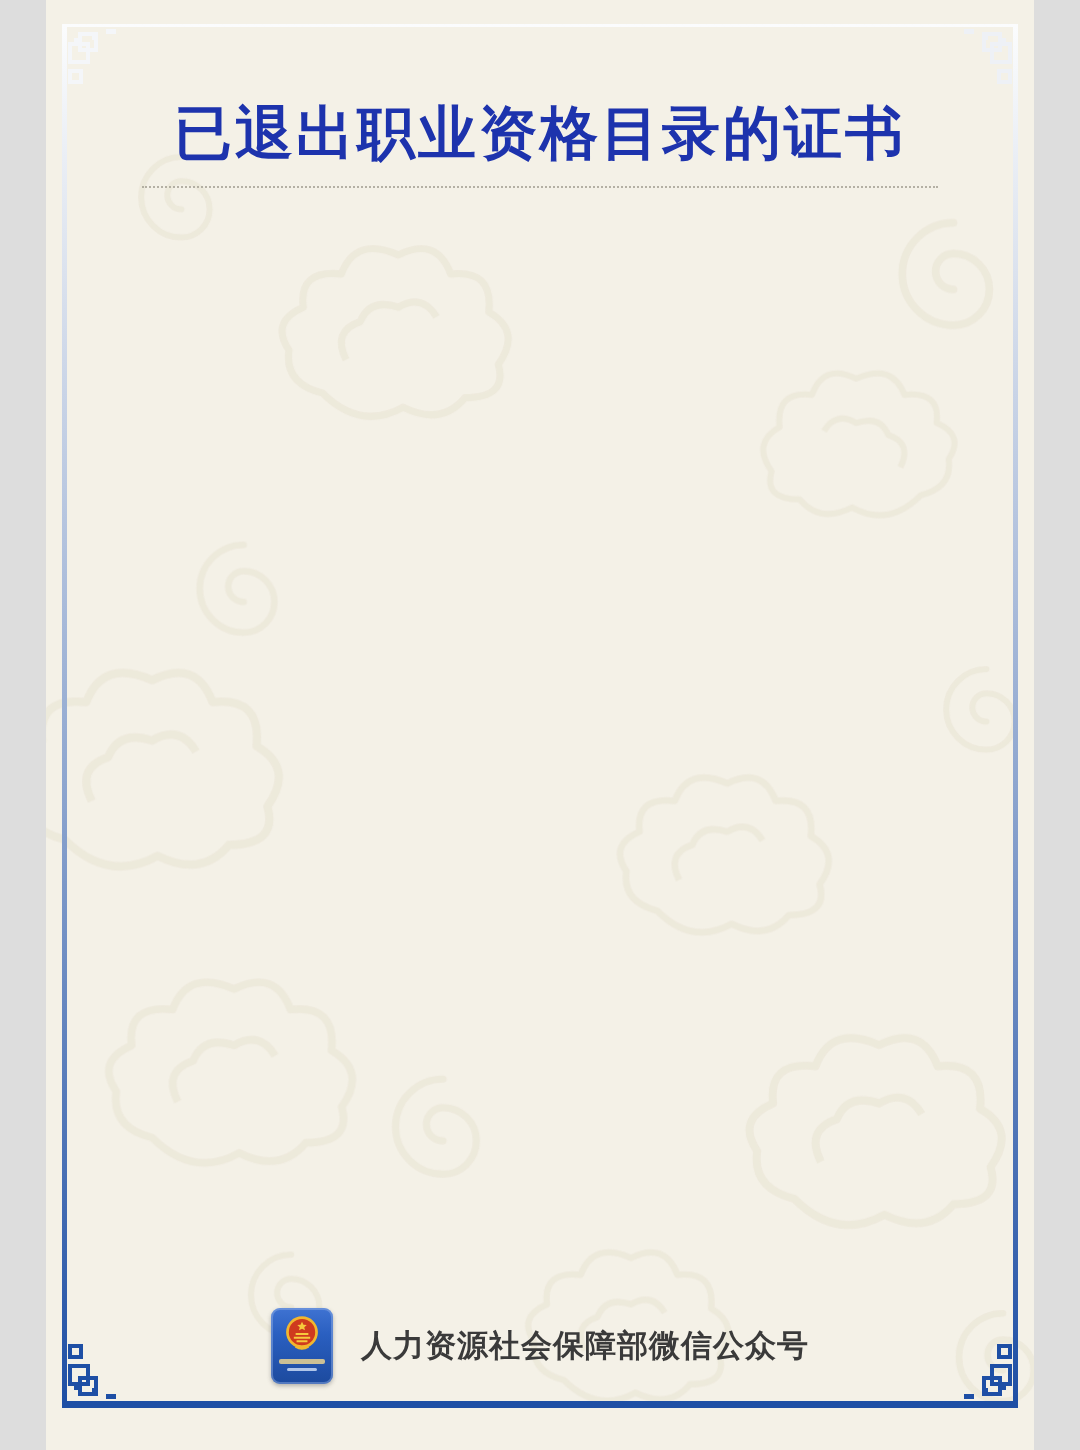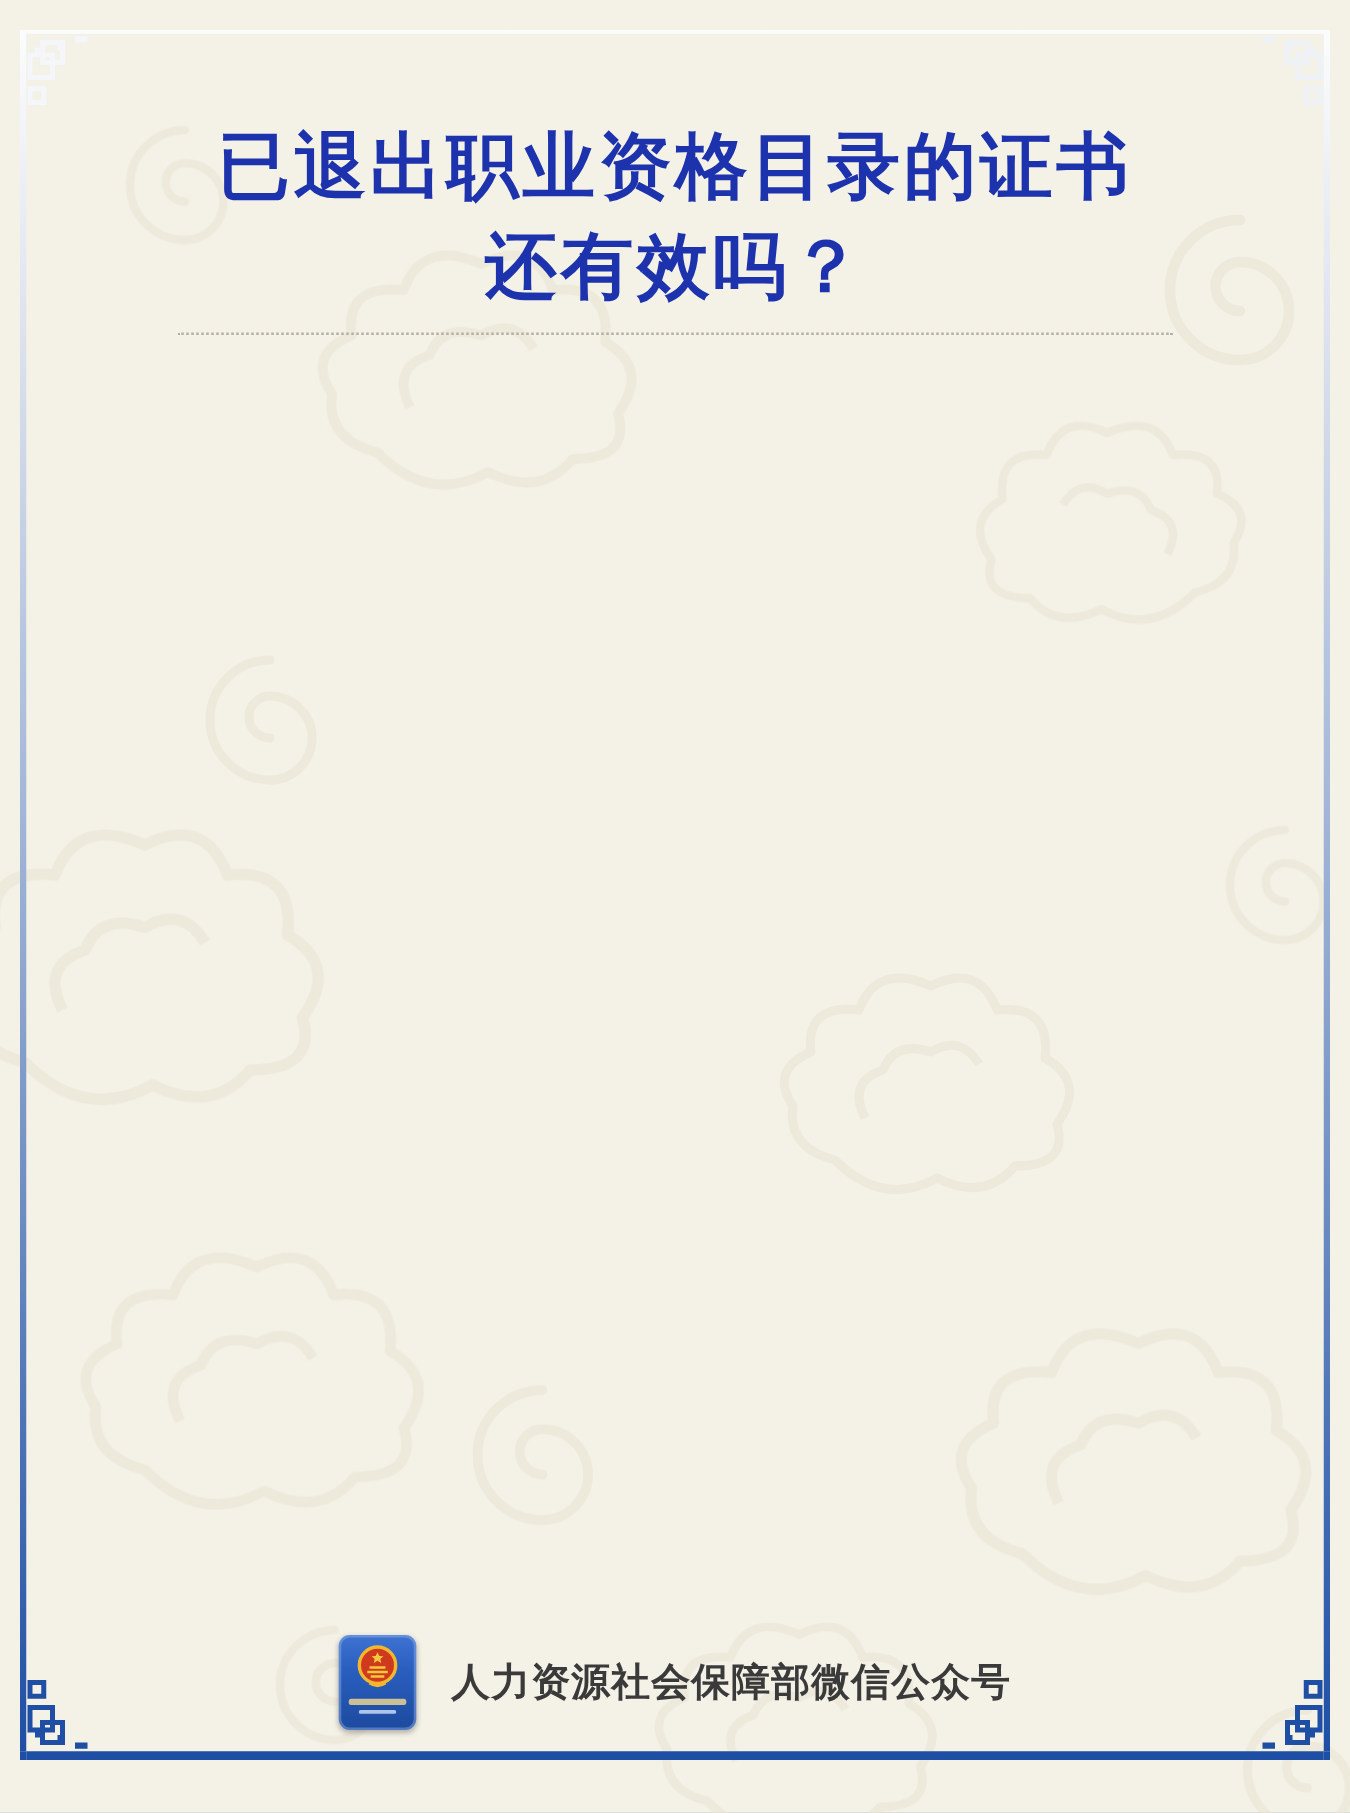--- a/index.html
+++ b/index.html
@@ -10,21 +10,21 @@
     --highlight-blue:#1f3fbe;
     --body-text:#262626;
     --footer-text:#3a3a3a;
     --divider:#a9a598;
     --logo-bg:#2a5fc0;
   }
   *{margin:0;padding:0;box-sizing:border-box;}
   html,body{background:#dddddd;}
   .page{
     position:relative;
-    width:1080px;height:1450px;
+    width:988px;height:1450px;
     margin:0 auto;
     background:var(--background);
     overflow:hidden;
     font-family:"Liberation Sans","DejaVu Sans",sans-serif;
   }
   
   .bg-pattern{
     position:absolute;inset:0;width:100%;height:100%;
     pointer-events:none;
   }
@@ -174,21 +174,20 @@
         <rect x="14" y="34" width="16" height="16"></rect>
       </g>
       <rect x="8" y="40" width="6" height="6" fill="currentColor"></rect>
       <rect x="26" y="44" width="6" height="6" fill="currentColor"></rect>
       <rect x="40" y="50" width="10" height="5" fill="currentColor"></rect>
     </svg>
   </div>
 
   <h1 class="title">
     <span>已退出职业资格目录的证书</span>
-    <span>还有效吗？</span>
   </h1>
 
   <hr class="divider">
 
 
   <div class="footer">
     <div class="app-logo">
       <svg width="40" height="40" viewBox="0 0 44 44">
         <circle cx="22" cy="20" r="16" fill="#cf3a1e"></circle>
         <circle cx="22" cy="20" r="16" fill="none" stroke="#f2b72e" stroke-width="3"></circle>

